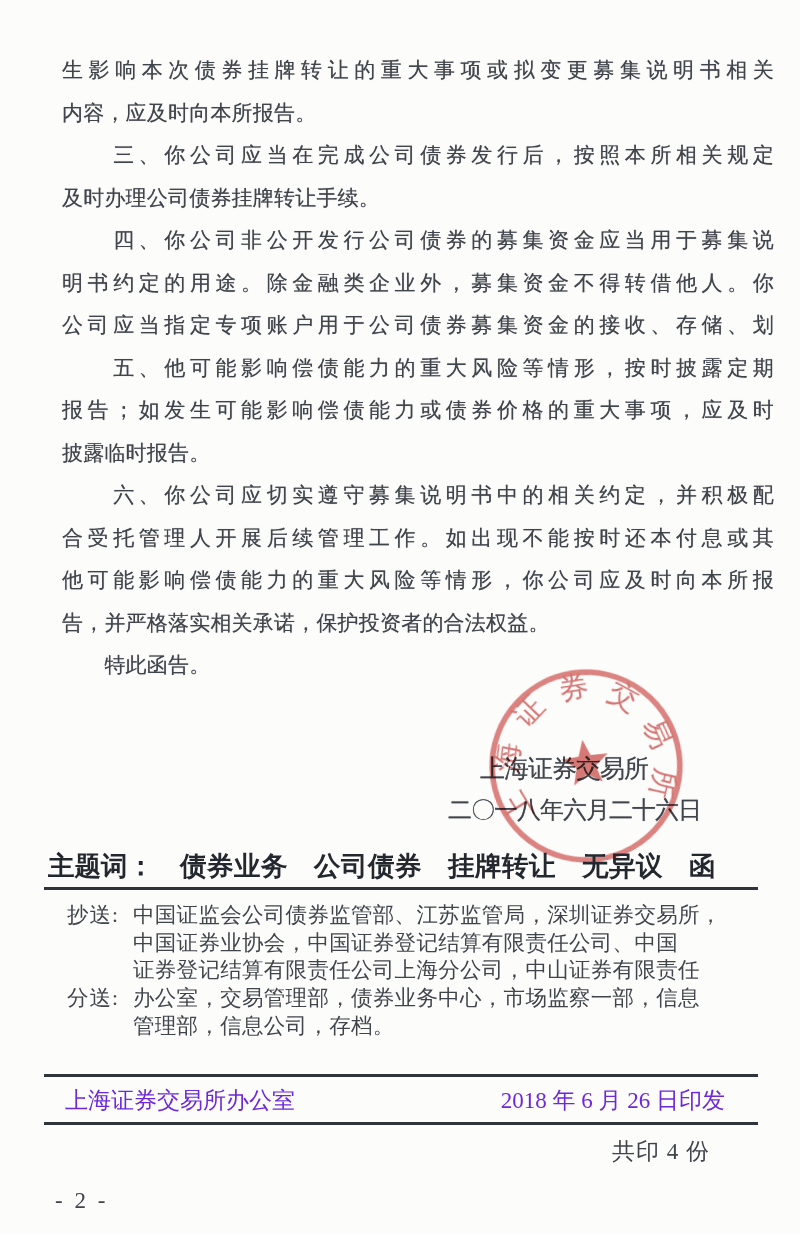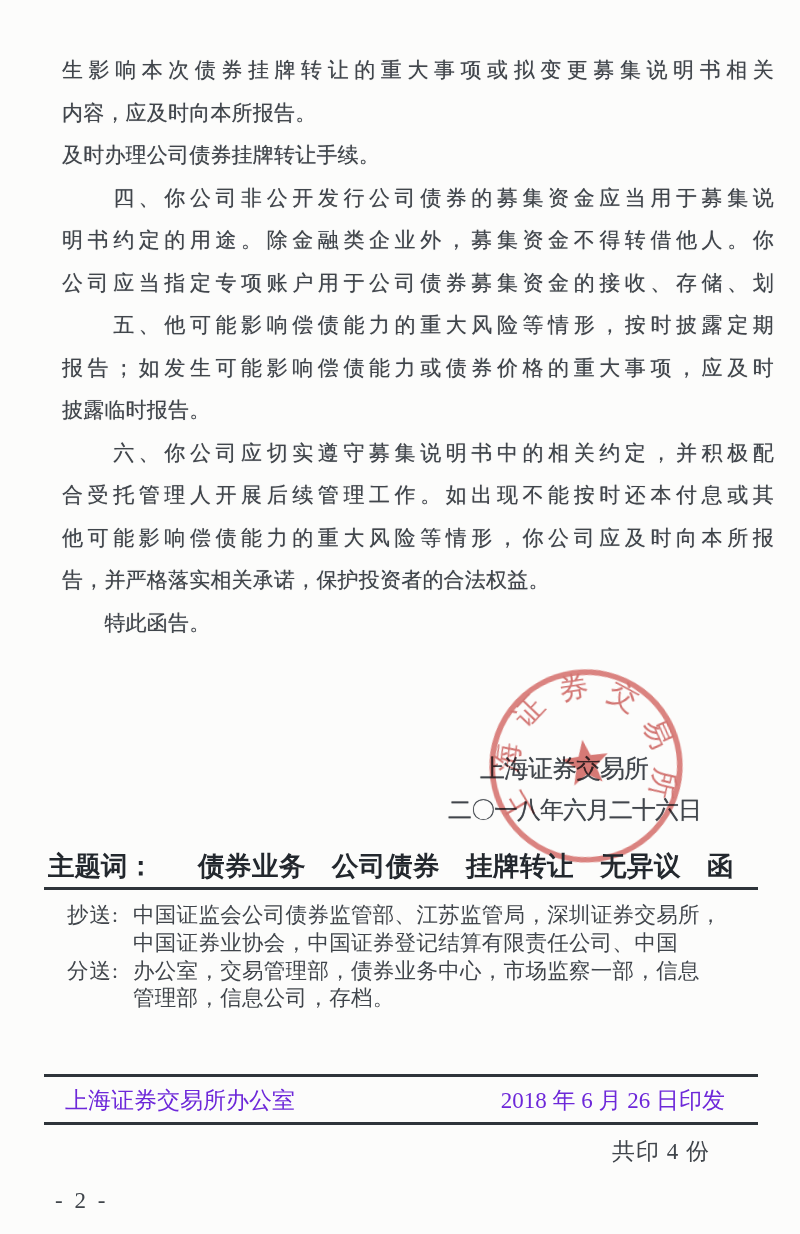--- a/index.html
+++ b/index.html
@@ -63,21 +63,21 @@
     filter: blur(0.4px);
   }
 
   
   .subject-row {
     position: absolute;
     left: 48px;
     top: 848px;
     display: flex;
     align-items: baseline;
-    gap: 44px;
+    gap: 26px;
     font-family: "Liberation Sans", "DejaVu Sans", sans-serif;
     font-weight: bold;
     font-size: 26.5px;
     color: #23282e;
   }
   .subject-row .kw { letter-spacing: 0.5px; }
 
   .rule {
     position: absolute;
     left: 44px;
@@ -135,20 +135,21 @@
 </style>
 </head>
 <body>
 
 <div class="page">
 
   <div class="letter-body">
 
   <div class="body-line just">生影响本次债券挂牌转让的重大事项或拟变更募集说明书相关</div>
       <div class="body-line">内容，应及时向本所报告。</div>
+      <div class="body-line just">　　三、你公司应当在完成公司债券发行后，按照本所相关规定</div>
       <div class="body-line">及时办理公司债券挂牌转让手续。</div>
       <div class="body-line just">　　四、你公司非公开发行公司债券的募集资金应当用于募集说</div>
       <div class="body-line just">明书约定的用途。除金融类企业外，募集资金不得转借他人。你</div>
       <div class="body-line just">公司应当指定专项账户用于公司债券募集资金的接收、存储、划</div>
       <div class="body-line just">　　五、他可能影响偿债能力的重大风险等情形，按时披露定期</div>
       <div class="body-line just">报告；如发生可能影响偿债能力或债券价格的重大事项，应及时</div>
       <div class="body-line">披露临时报告。</div>
       <div class="body-line just">　　六、你公司应切实遵守募集说明书中的相关约定，并积极配</div>
       <div class="body-line just">合受托管理人开展后续管理工作。如出现不能按时还本付息或其</div>
       <div class="body-line just">他可能影响偿债能力的重大风险等情形，你公司应及时向本所报</div>
@@ -182,20 +183,21 @@
 
   <div class="rule rule-subject"></div>
 
   <div class="routing-block">
     <div class="routing-row">
       <div class="routing-label">抄送:</div>
       <div class="routing-lines">
 
       <div class="routing-line">中国证监会公司债券监管部、江苏监管局，深圳证券交易所，</div>
           <div class="routing-line">中国证券业协会，中国证券登记结算有限责任公司、中国</div>
+          <div class="routing-line">证券登记结算有限责任公司上海分公司，中山证券有限责任</div>
         </div>
     </div>
     <div class="routing-row dist">
       <div class="routing-label">分送:</div>
       <div class="routing-lines">
 
       <div class="routing-line">办公室，交易管理部，债券业务中心，市场监察一部，信息</div>
           <div class="routing-line">管理部，信息公司，存档。</div>
         </div>
     </div>

